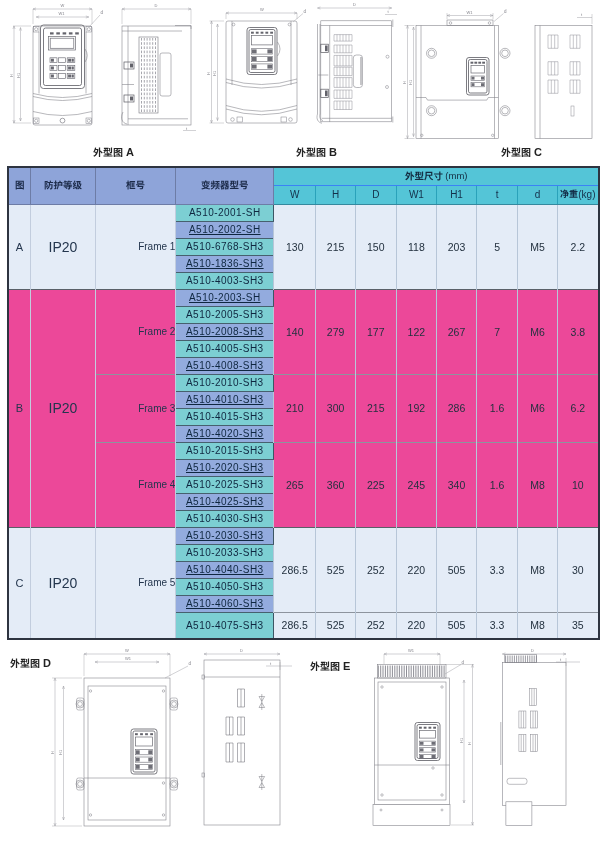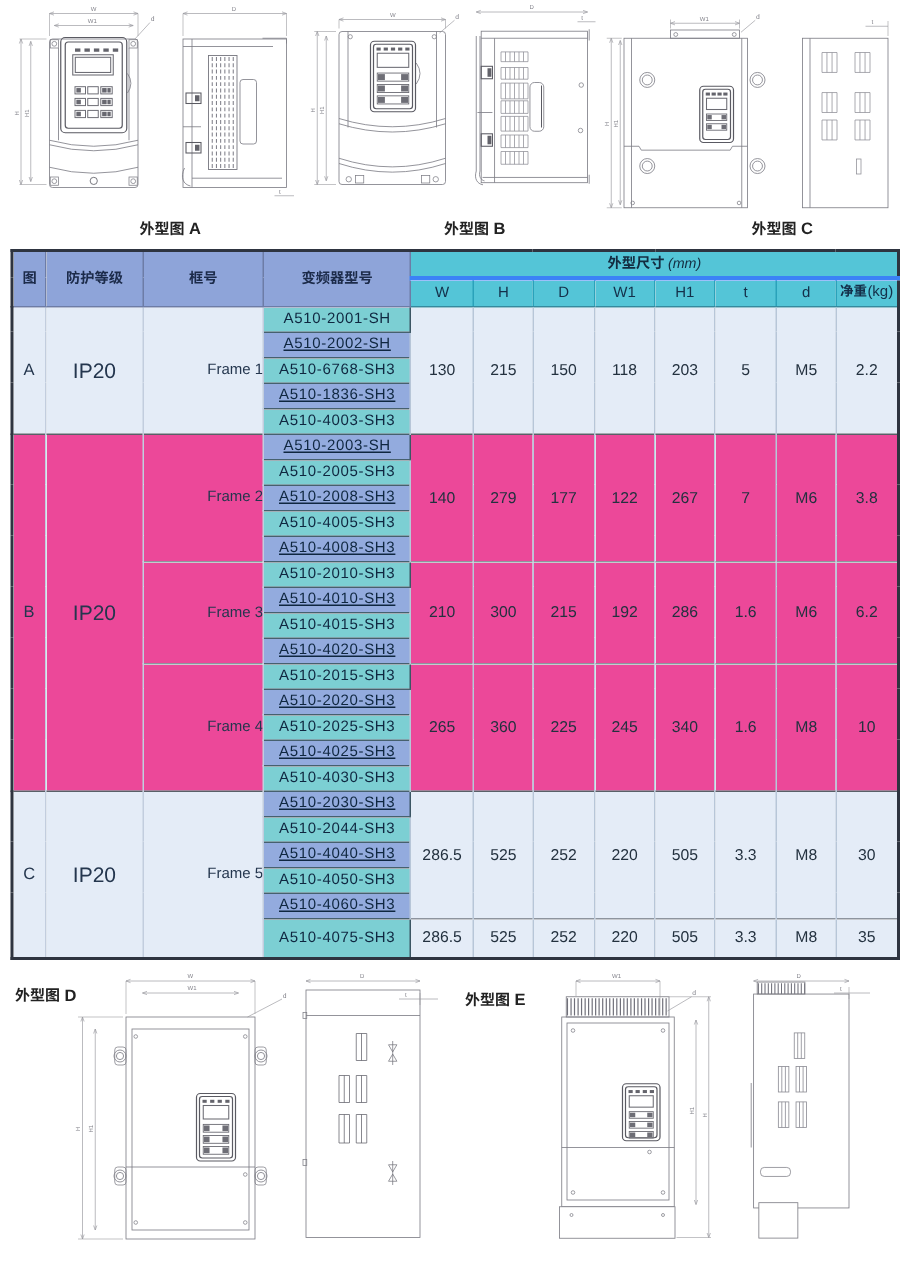--- a/index.html
+++ b/index.html
@@ -8,21 +8,21 @@
 #topdraw{top:0;}
 #botdraw{top:644px;}
 table.spec{position:absolute;left:7px;top:166px;border-collapse:collapse;table-layout:fixed;
   border:2px solid #2e3440;}
 table.spec td,table.spec th{padding:0;text-align:center;vertical-align:middle;overflow:hidden;
   white-space:nowrap;font-weight:normal;}
 
 .hL{background:#8ea4d9;color:#1c2b4a;font-size:9.5px;font-weight:bold;
   border-right:1px solid #6d7ca6;border-bottom:1px solid #6d7ca6;}
 .hT{background:#54c5d7;color:#132c41;font-size:9.5px;font-weight:bold;
-  border-bottom:3px solid #3b82f6;font-style:italic;}
+  border-bottom:1px solid #3b82f6;}
 .hW{background:#54c5d7;color:#14304a;font-size:10px;font-weight:bold;
   border-left:1px solid #2aa2ba;border-bottom:1px solid #35899e;}
 
 .sA{background:#e4ecf7;}
 .sB{background:#ec4899;}
 .g{font-size:14px;color:#24364e;}
 .g.gl{font-size:11px;}
 .g.f{font-size:10px;padding-left:42px;}
 .g{border-right:1px solid #c2cdde;}
 
@@ -711,21 +711,21 @@
         <td class="d sA st" rowspan="5">286.5</td>
         <td class="d sA st" rowspan="5">525</td>
         <td class="d sA st" rowspan="5">252</td>
         <td class="d sA st" rowspan="5">220</td>
         <td class="d sA st" rowspan="5">505</td>
         <td class="d sA st" rowspan="5">3.3</td>
         <td class="d sA st" rowspan="5">M8</td>
         <td class="d sA st" rowspan="5">30</td>
       </tr>
 <tr style="height:17px">
-        <td class="m mT">A510-2044-SH3</td>
+        <td class="m mT">A510-2033-SH3</td>
       </tr>
 <tr style="height:17px">
         <td class="m mP">A510-4040-SH3</td>
       </tr>
 <tr style="height:17px">
         <td class="m mT">A510-4050-SH3</td>
       </tr>
 <tr style="height:17px">
         <td class="m mP">A510-4060-SH3</td>
       </tr>

